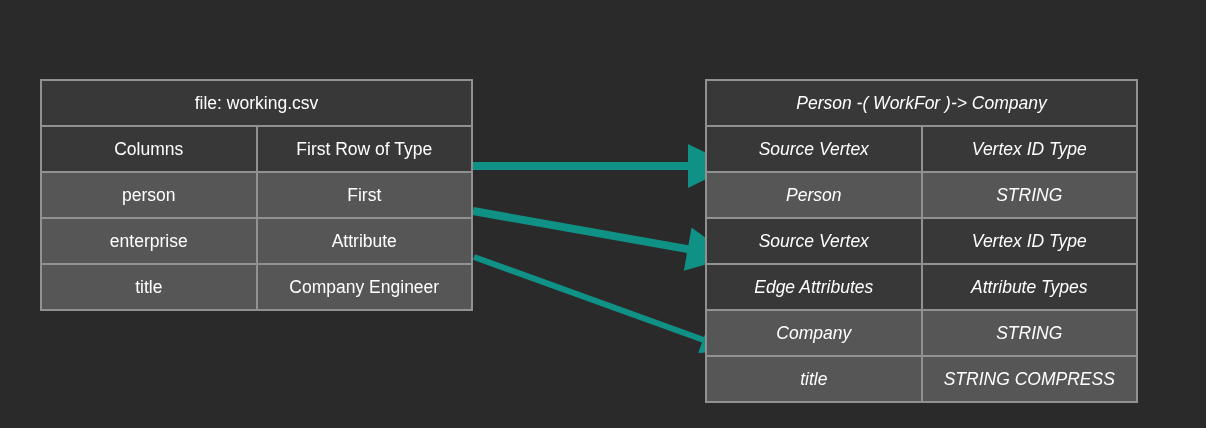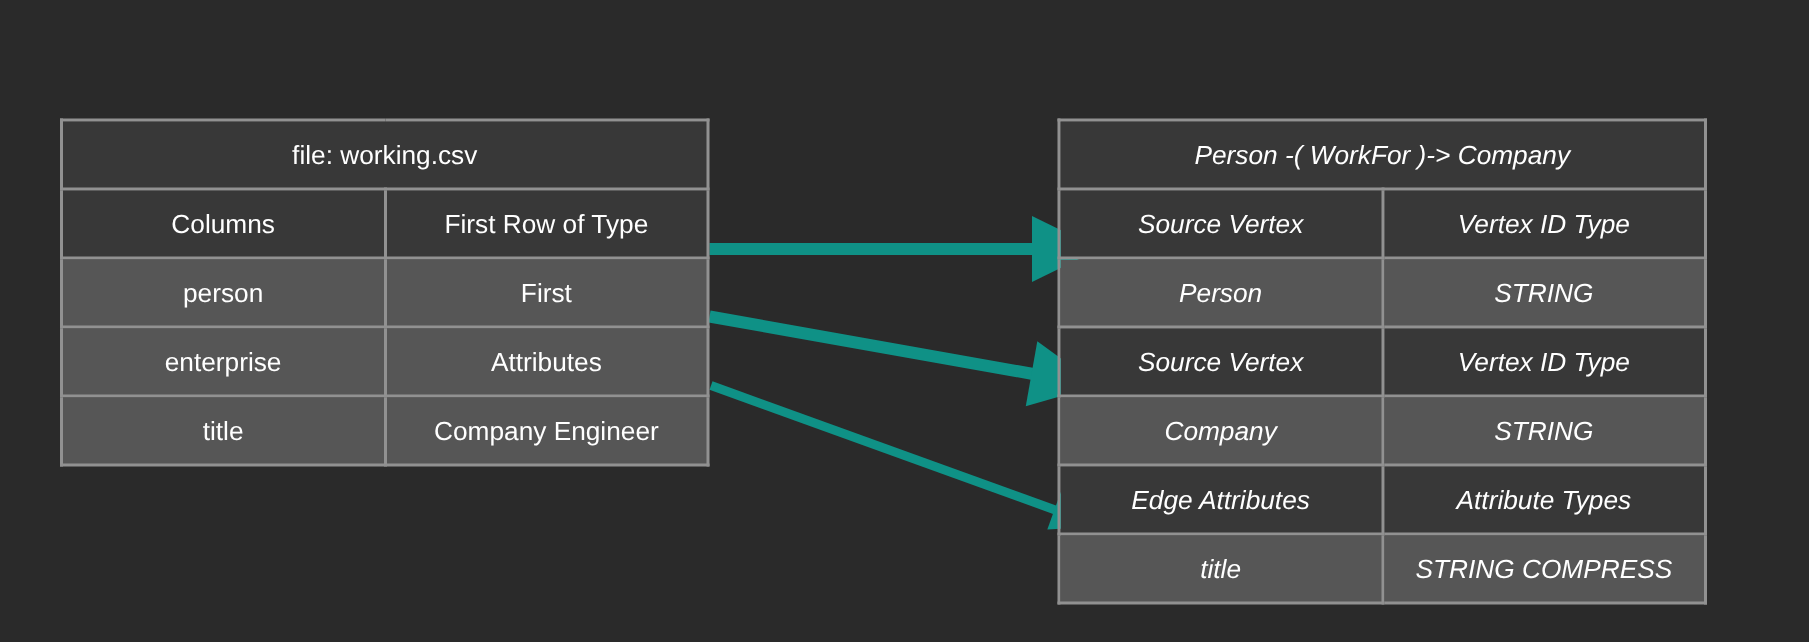--- a/index.html
+++ b/index.html
@@ -66,21 +66,21 @@
       <tr>
         <td class="hdr">Columns</td>
         <td class="hdr">First Row of Type</td>
       </tr>
       <tr>
         <td class="cell">person</td>
         <td class="cell">First</td>
       </tr>
       <tr>
         <td class="cell">enterprise</td>
-        <td class="cell">Attributes</td>
+        <td class="cell">Attribute</td>
       </tr>
       <tr>
         <td class="cell">title</td>
         <td class="cell">Company Engineer</td>
       </tr>
     </tbody>
   </table>
 
   <table id="right-table" class="tbl">
     <colgroup>
@@ -97,26 +97,26 @@
       </tr>
       <tr>
         <td class="cell">Person</td>
         <td class="cell">STRING</td>
       </tr>
       <tr>
         <td class="hdr">Source Vertex</td>
         <td class="hdr">Vertex ID Type</td>
       </tr>
       <tr>
+        <td class="hdr">Edge Attributes</td>
+        <td class="hdr">Attribute Types</td>
+      </tr>
+      <tr>
         <td class="cell">Company</td>
         <td class="cell">STRING</td>
-      </tr>
-      <tr>
-        <td class="hdr">Edge Attributes</td>
-        <td class="hdr">Attribute Types</td>
       </tr>
       <tr>
         <td class="cell">title</td>
         <td class="cell">STRING COMPRESS</td>
       </tr>
     </tbody>
   </table>
 
 </div>
 

